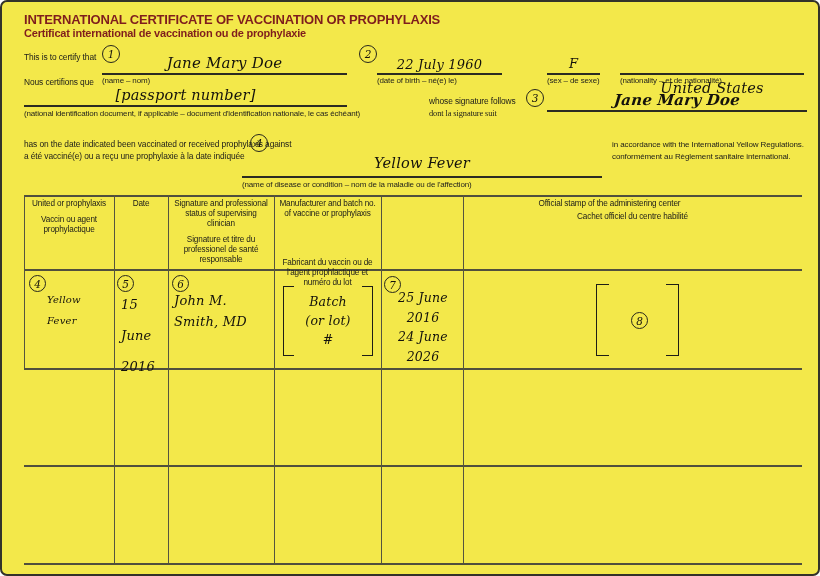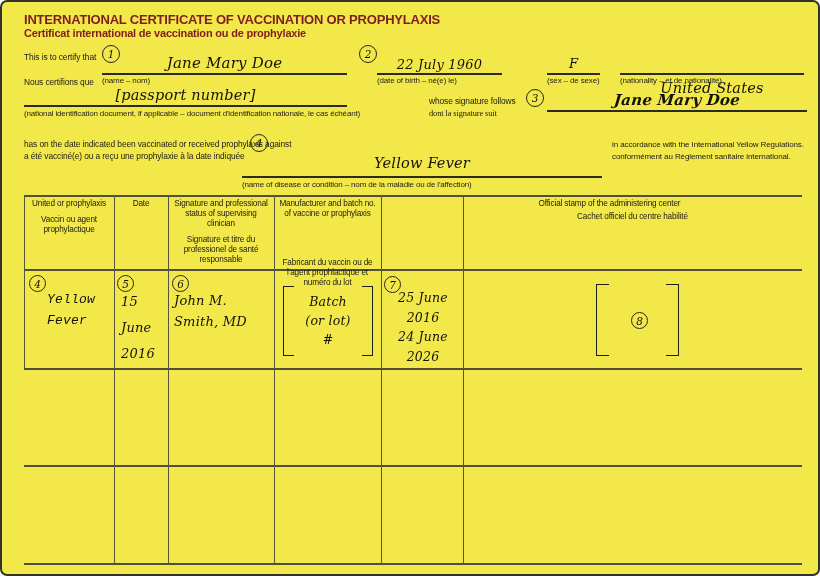--- a/index.html
+++ b/index.html
@@ -102,25 +102,25 @@
 responsable</div>
   <div class="abs th" style="left:274px;top:197px;width:103px;">Manufacturer and batch no.
 of vaccine or prophylaxis</div>
   <div class="abs th" style="left:274px;top:221px;width:103px;margin-top:35px;">Fabricant du vaccin ou de
 l'agent prophlactique et
 numéro du lot</div>
   <div class="abs th" style="left:440px;top:197px;width:335px;">Official stamp of the administering center</div>
   <div class="abs th" style="left:463px;top:210px;width:335px;">Cachet officiel du centre habilité</div>
 
   <div class="abs marker" style="left:27px;top:273px;width:17px;height:17px;">4</div>
-  <div class="abs hand" style="left:45px;top:287px;font-size:13px;line-height:21px;font-family:Liberation Mono, monospace;">Yellow
+  <div class="abs hand" style="left:45px;top:287px;font-size:10px;line-height:21px;">Yellow
 Fever</div>
 
   <div class="abs marker" style="left:115px;top:273px;width:17px;height:17px;">5</div>
-  <div class="abs hand" style="left:119px;top:287px;font-size:13px;line-height:26px;">15
+  <div class="abs hand" style="left:119px;top:287px;font-size:13px;line-height:31px;">15
 June
 2016</div>
 
   <div class="abs marker" style="left:170px;top:273px;width:17px;height:17px;">6</div>
   <div class="abs hand" style="left:172px;top:288px;font-size:13px;line-height:21px;">John M.
 Smith, MD</div>
 
   <div class="abs brk l" style="left:281px;top:284px;width:11px;height:70px;"></div>
   <div class="abs hand ctr" style="left:292px;top:290px;width:68px;font-size:12.5px;line-height:19px;">Batch
 (or lot)

